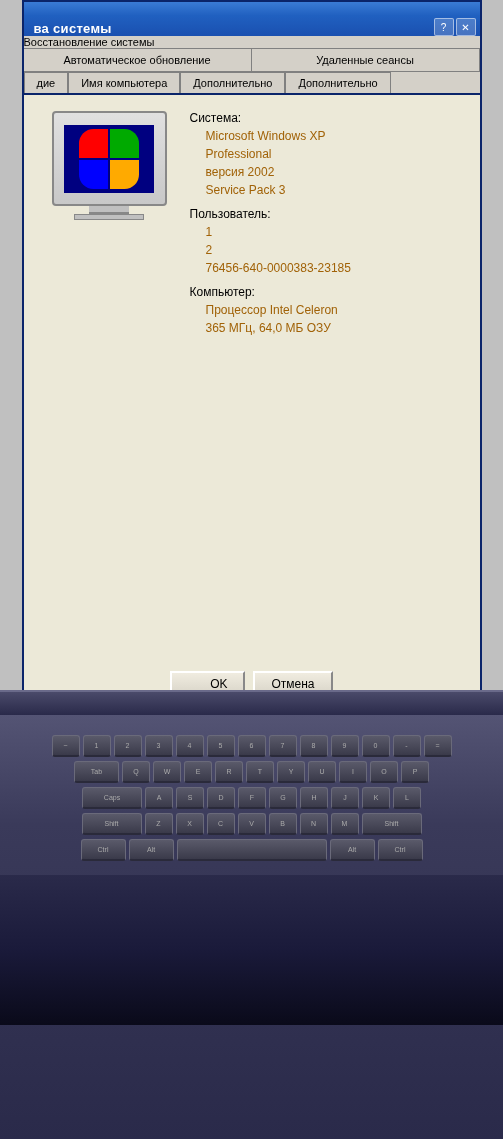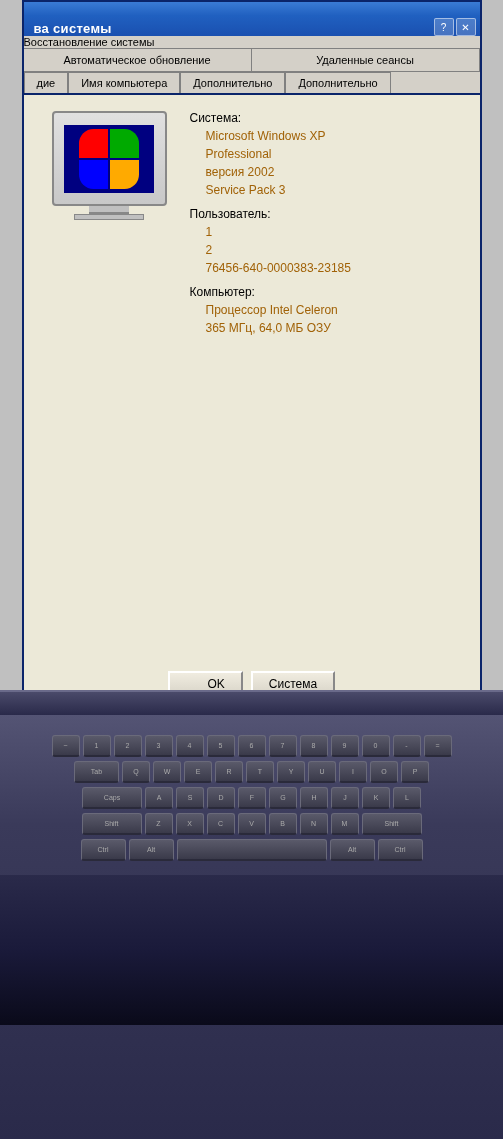--- a/index.html
+++ b/index.html
@@ -366,21 +366,21 @@
           <div class="info-label">Компьютер:</div>
           <div class="info-value">Процессор Intel Celeron</div>
           <div class="info-value">365 МГц, 64,0 МБ ОЗУ</div>
         </div>
 
       </div>
     </div>
 
     <div class="buttons-row">
       <button class="dialog-btn">OK</button>
-      <button class="dialog-btn">Система</button>
+      <button class="dialog-btn">Отмена</button>
     </div>
 
   </div>
 
 </div>
 
 <div class="laptop-body">
   <div class="laptop-hinge"></div>
 
   <div class="laptop-keyboard-area">

